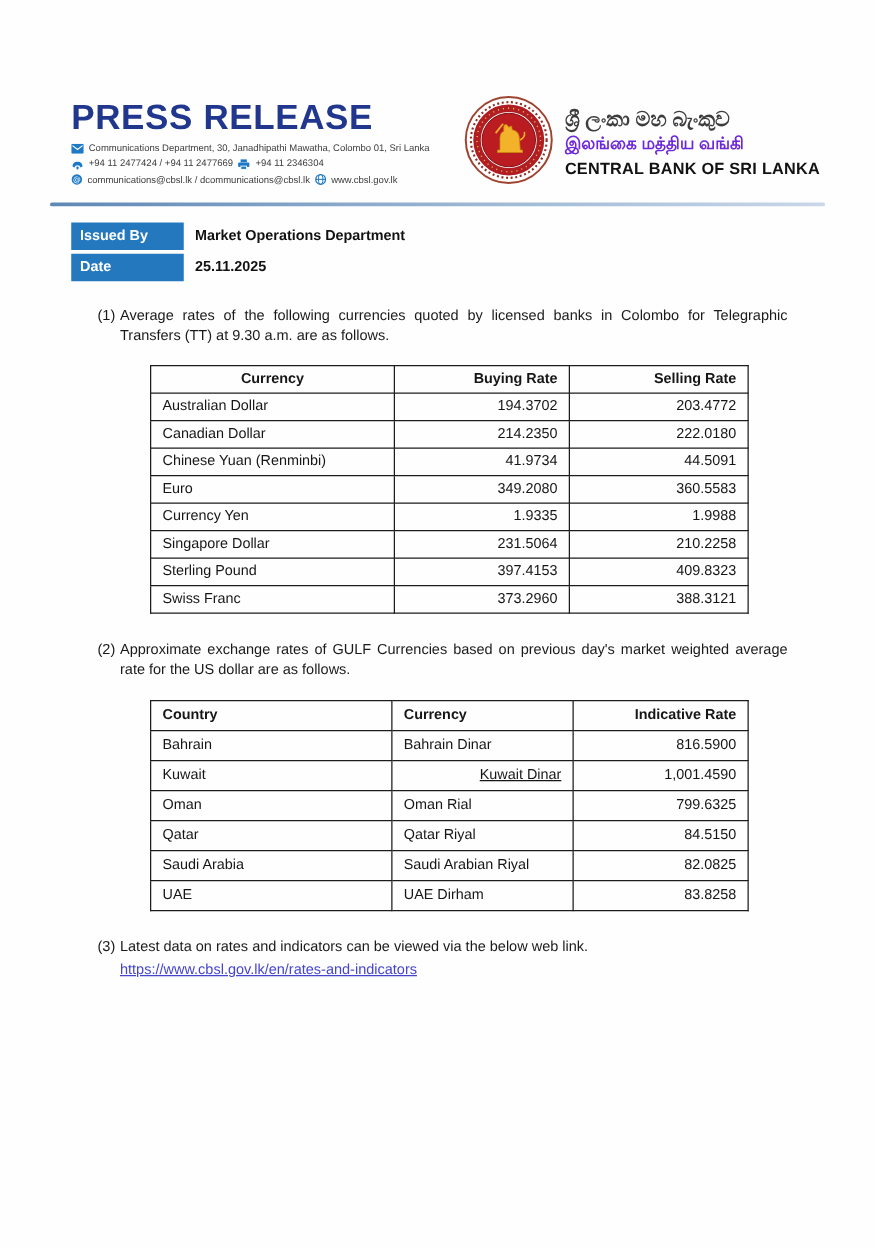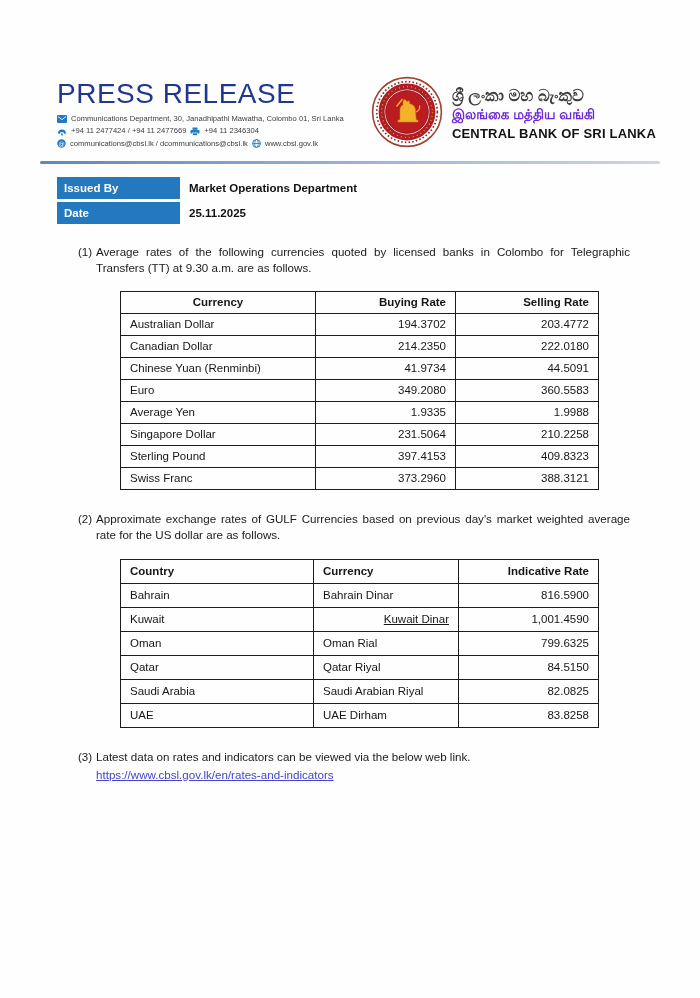--- a/index.html
+++ b/index.html
@@ -7,21 +7,21 @@
     width: 700px; height: 998px; overflow: hidden;
     font-family: "Liberation Sans", "DejaVu Sans", sans-serif;
     color: #1a1a1a;
   }
   .page { width: 700px; height: 998px; background: #fefefe; position: relative; }
   .content { padding: 0 52px 0 57px; }
 
   
   .header { display: flex; justify-content: space-between; align-items: flex-start; padding: 80px 44px 0 57px; }
   .title {
-    margin: 0; font-size: 28px; font-weight: 400; letter-spacing: 0.5px;
+    margin: 0; font-size: 28px; font-weight: 700; letter-spacing: 0.5px;
     color: #21378e; line-height: 1;
   }
   .contact { margin-top: 7px; }
   .contact-line { display: flex; align-items: center; gap: 4px; font-size: 7.6px; color: #3c3c3c; line-height: 1.0; margin-top: 3.5px; }
   .contact-line .ic { flex: none; display: inline-flex; }
   .header-right { display: flex; align-items: center; gap: 9px; margin-top: -4px; justify-content: center; }
   .bank-names { line-height: 1.1; }
   .bank-sinhala { font-size: 16.5px; font-weight: 600; color: #3d3d3d; }
   .bank-tamil   { font-size: 13.5px; font-weight: 600; color: #6d28d9; margin-top: 3px; }
   .bank-english { font-size: 13px; font-weight: 800; color: #121212; margin-top: 5px; letter-spacing: 0.2px; }
@@ -29,21 +29,21 @@
   .divider {
     height: 3px; margin: 9px 40px 0 40px;
     background: linear-gradient(to right, #5e88b6, #9db7d4 55%, #c9d7e8);
     border-radius: 2px;
   }
 
   
   .meta { margin: 13px 0 0 57px; }
   .meta-row { display: flex; align-items: stretch; margin-bottom: 3px; }
   .meta-label {
-    width: 123px; background: #2478be; color: #ffffff;
+    width: 90px; background: #2478be; color: #ffffff;
     font-weight: bold; font-size: 11.5px; padding: 5px 0 5px 7px; box-sizing: border-box;
   }
   .meta-value { font-weight: bold; font-size: 11.5px; color: #111; padding: 5px 0 0 9px; }
 
   
   .para { display: flex; width: 552px; margin-left: 21px; font-size: 11.6px; line-height: 1.42; }
   .pnum { flex: none; width: 18px; }
   .ptext { flex: 1; text-align: justify; }
   .para-1 { margin-top: 20px; }
   .para-2 { margin-top: 21px; }
@@ -188,21 +188,21 @@
             <td style="text-align: left;">Chinese Yuan (Renminbi)</td>
             <td style="text-align: right;">41.9734</td>
             <td style="text-align: right;">44.5091</td>
           </tr>
           <tr>
             <td style="text-align: left;">Euro</td>
             <td style="text-align: right;">349.2080</td>
             <td style="text-align: right;">360.5583</td>
           </tr>
           <tr>
-            <td style="text-align: left;">Average Yen</td>
+            <td style="text-align: left;">Currency Yen</td>
             <td style="text-align: right;">1.9335</td>
             <td style="text-align: right;">1.9988</td>
           </tr>
           <tr>
             <td style="text-align: left;">Singapore Dollar</td>
             <td style="text-align: right;">231.5064</td>
             <td style="text-align: right;">210.2258</td>
           </tr>
           <tr>
             <td style="text-align: left; margin-left: 41px;">Sterling Pound</td>

